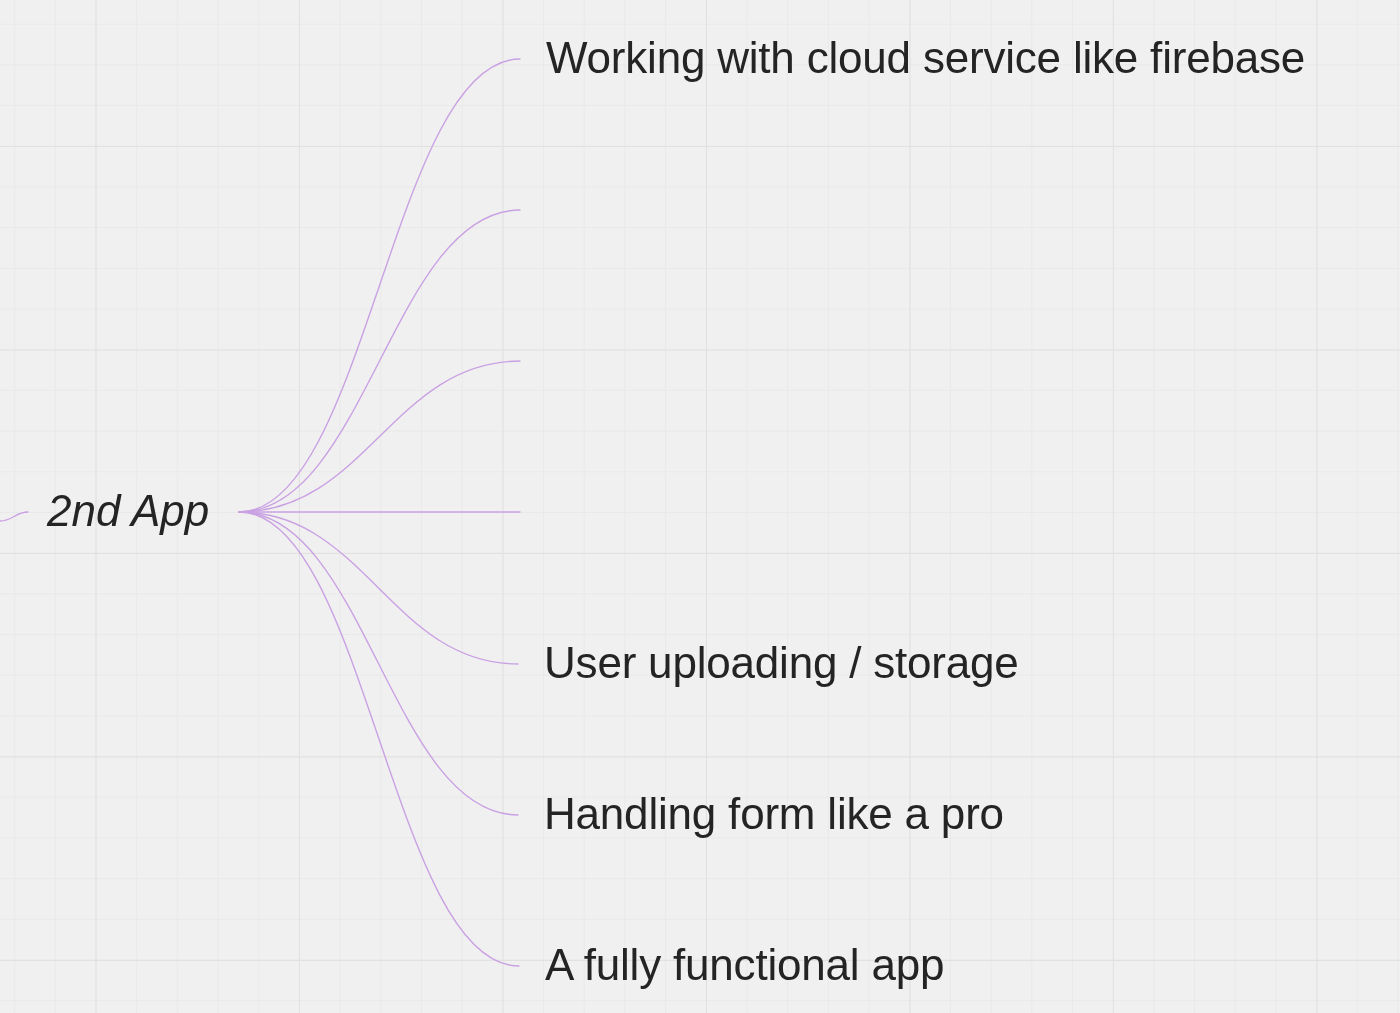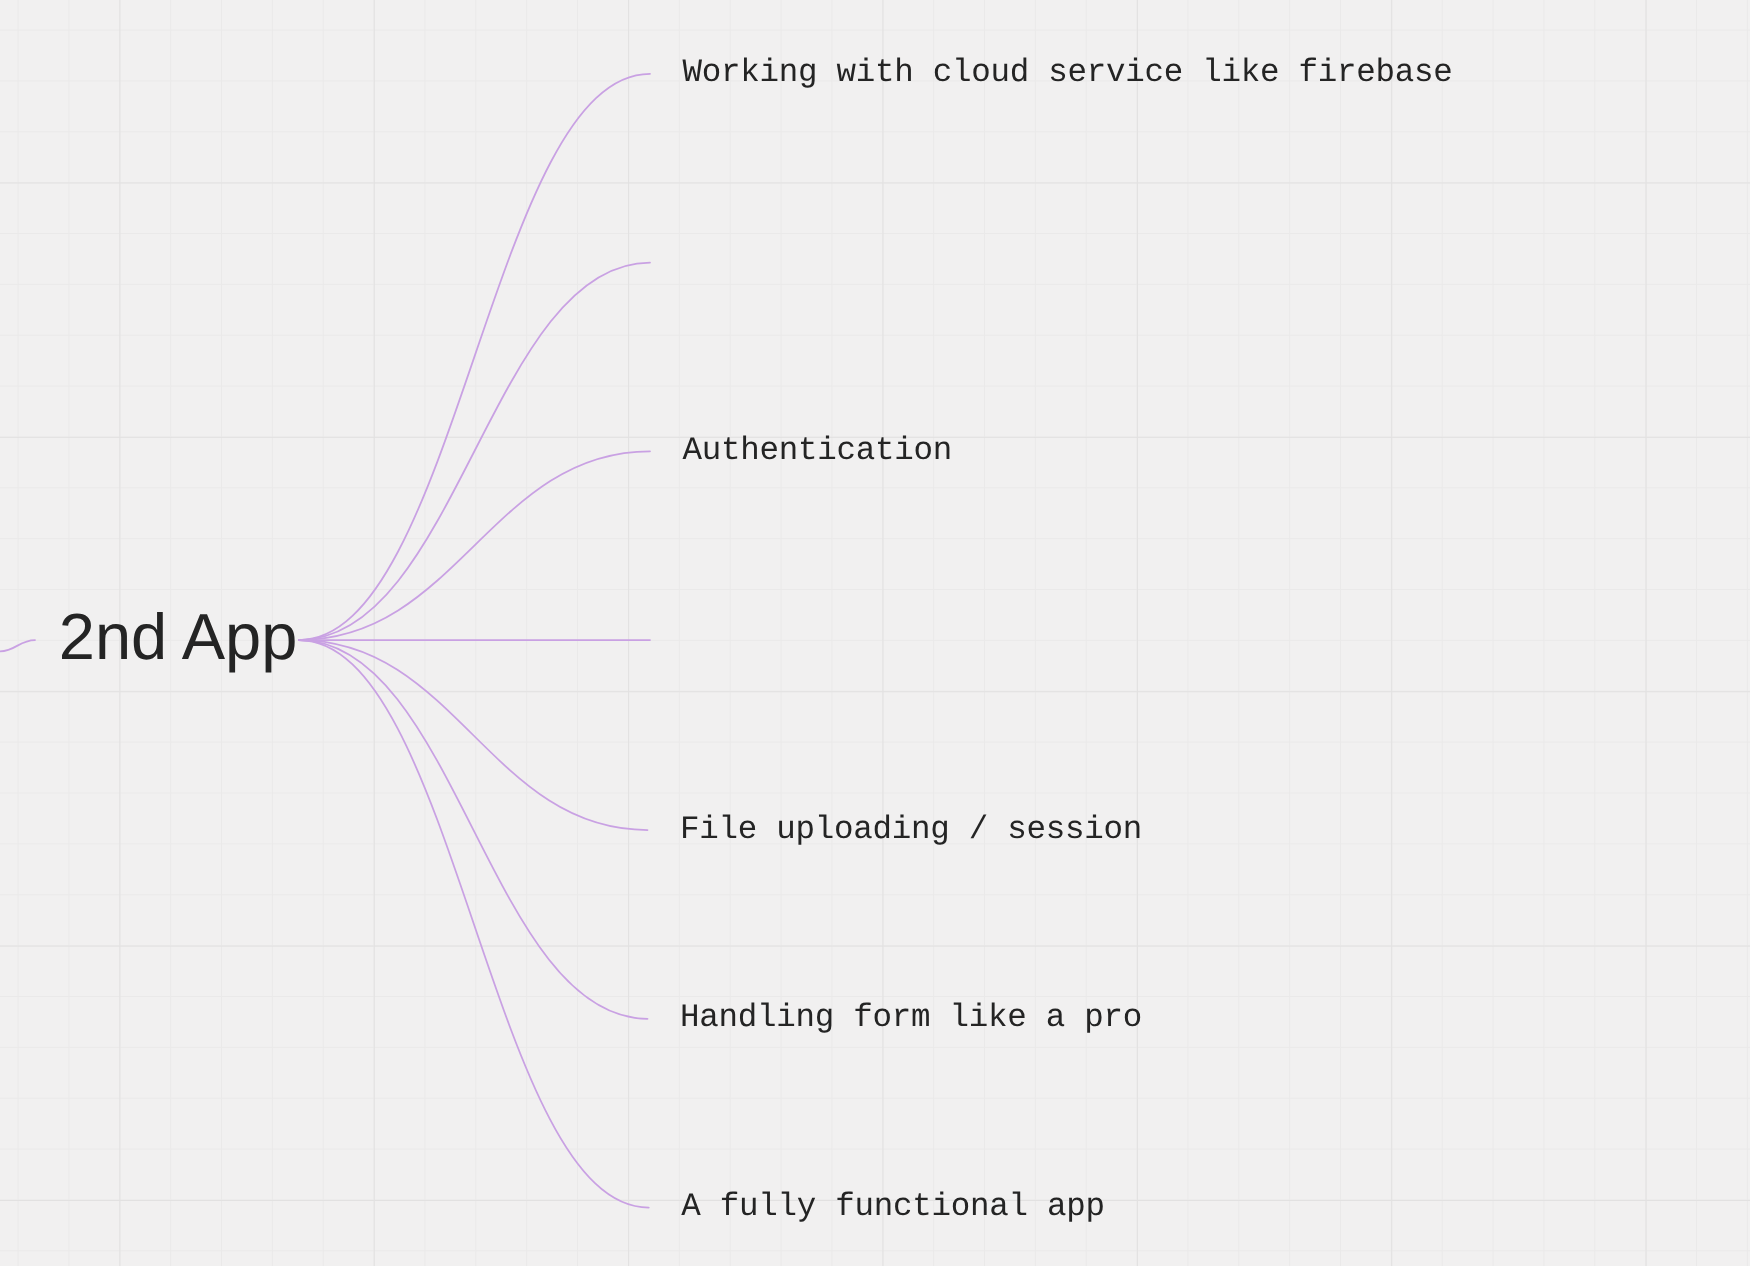--- a/index.html
+++ b/index.html
@@ -26,22 +26,22 @@
   svg.edges{position:absolute;left:0;top:0;width:1400px;height:1013px;}
   .node{
     position:absolute;
     transform:translateY(-52%);
     font-family:"Liberation Sans", sans-serif;
     color:var(--text);
     white-space:nowrap;
     cursor:default;
     line-height:1.1;
   }
-  .node.root{font-size:52px;}
-  .node.child{font-size:26px;letter-spacing:-0.2px;font-family:Liberation Mono, monospace;}
+  .node.root{font-size:44px;font-style:italic;}
+  .node.child{font-size:44px;letter-spacing:-0.2px;}
 </style>
 </head>
 <body>
 
 <div class="canvas">
 
   <svg class="edges" viewBox="0 0 1400 1013" xmlns="http://www.w3.org/2000/svg">
       <path d="M 0 521 C 12.6 521 15.4 512 28 512" fill="none" stroke="#c9a1e3" stroke-width="1.4" stroke-linecap="round"></path>
       <path d="M 239 512 C 365.45 512 393.55 59 520 59" fill="none" stroke="#c9a1e3" stroke-width="1.4" stroke-linecap="round"></path>
       <path d="M 239 512 C 365.45 512 393.55 210 520 210" fill="none" stroke="#c9a1e3" stroke-width="1.4" stroke-linecap="round"></path>
@@ -50,22 +50,21 @@
       <path d="M 239 512 C 364.55 512 392.45 664 518 664" fill="none" stroke="#c9a1e3" stroke-width="1.4" stroke-linecap="round"></path>
       <path d="M 239 512 C 364.55 512 392.45 815 518 815" fill="none" stroke="#c9a1e3" stroke-width="1.4" stroke-linecap="round"></path>
       <path d="M 239 512 C 365 512 393 966 519 966" fill="none" stroke="#c9a1e3" stroke-width="1.4" stroke-linecap="round"></path>
     </svg>
 
   <div class="node root" style="left: 47px; top: 512px;">2nd App</div>
 
   <div class="node child" style="left: 546px; top: 59px;">Working with cloud service like firebase</div>
 
 
-  <div class="node child" style="left: 546px; top: 361px;">Authentication</div>
 
 
-  <div class="node child" style="left: 544px; top: 664px;">File uploading / session</div>
+  <div class="node child" style="left: 544px; top: 664px;">User uploading / storage</div>
 
   <div class="node child" style="left: 544px; top: 815px;">Handling form like a pro</div>
 
   <div class="node child" style="left: 545px; top: 966px;">A fully functional app</div>
 
 </div>
 
 </body></html>

